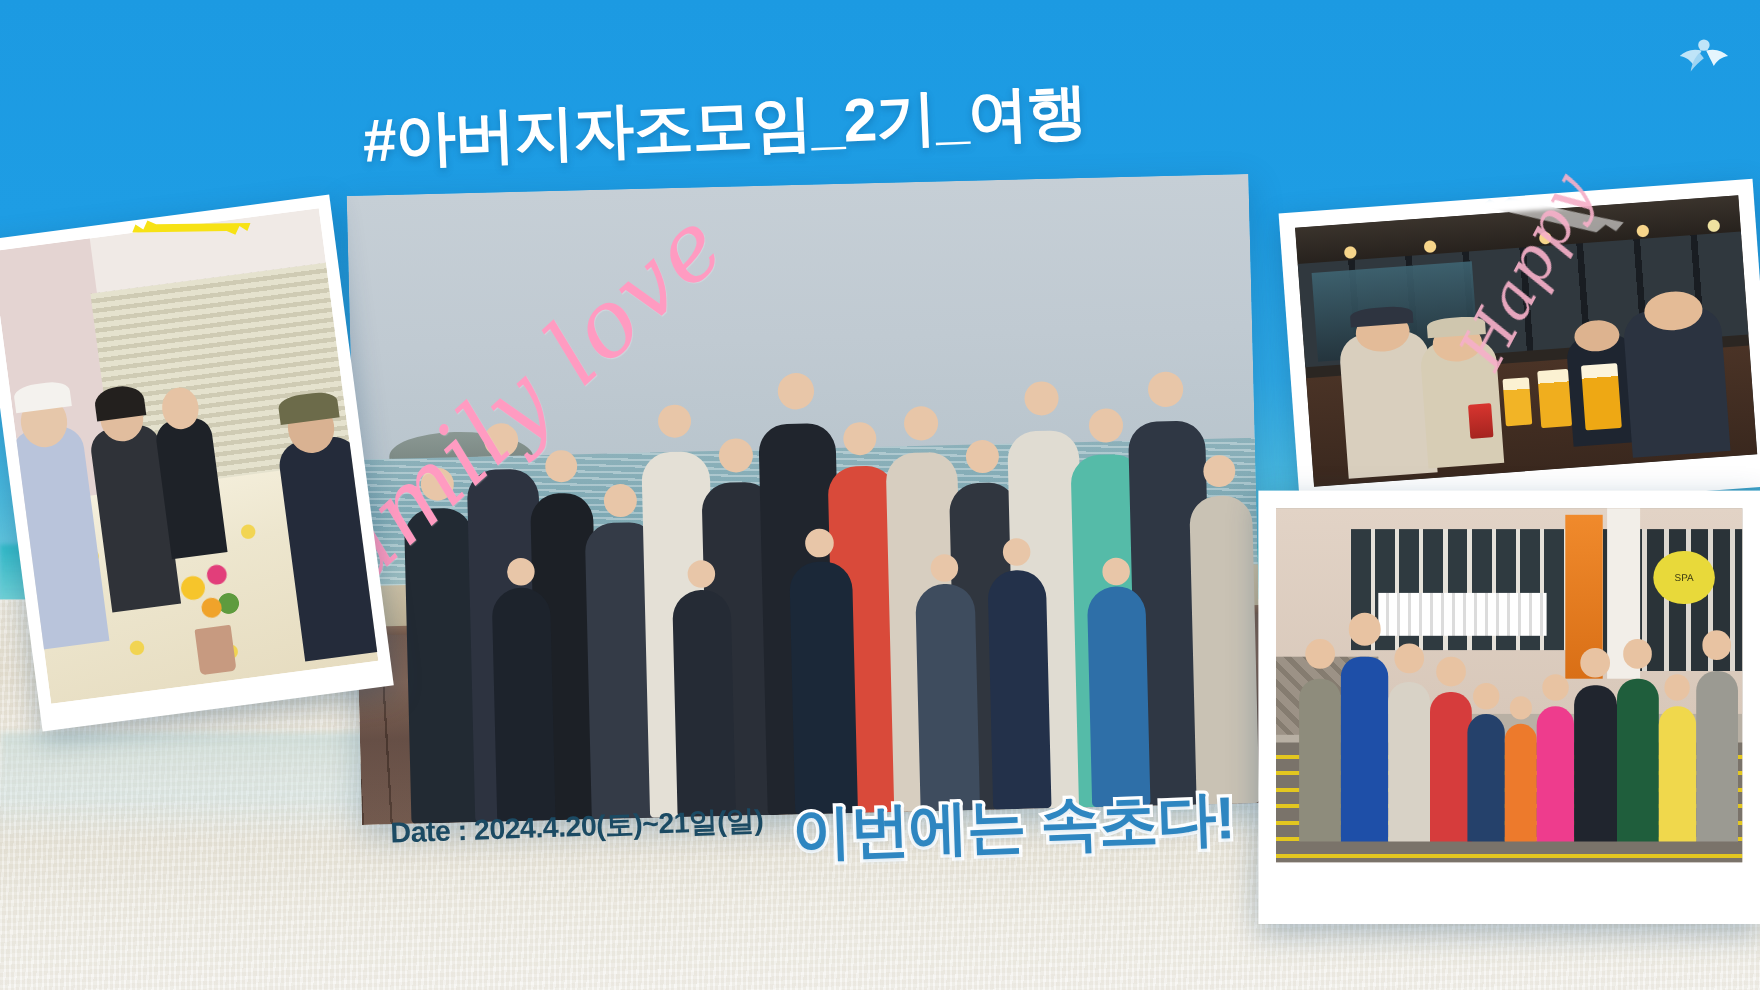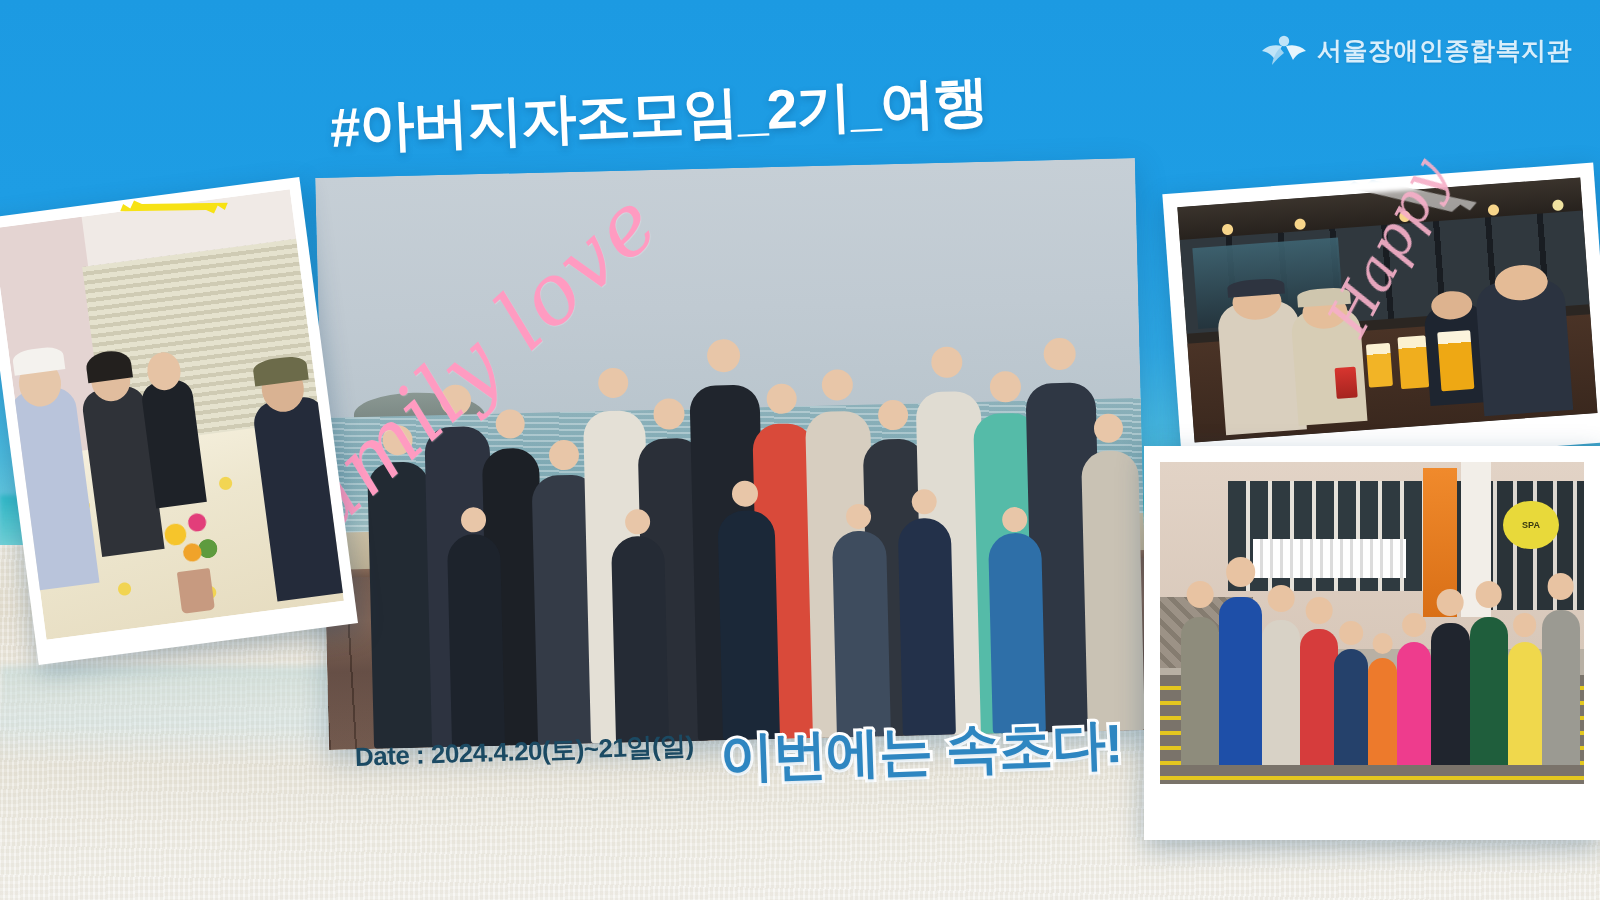--- a/index.html
+++ b/index.html
@@ -170,21 +170,21 @@
               background:linear-gradient(180deg,#E2D3C6 0%,#D8C8BA 100%); }
   .br-win   { position:absolute; left:16%; top:6%; width:48%; height:34%;
               background:repeating-linear-gradient(90deg,#2F3A40 0 18px,#E6E2DA 18px 22px); }
   .br-win2  { position:absolute; left:70%; top:6%; width:30%; height:40%;
               background:repeating-linear-gradient(90deg,#2A3338 0 16px,#DDD8D0 16px 20px); }
   .br-pillar{ position:absolute; left:62%; top:2%; width:8%; height:46%;
               background:linear-gradient(180deg,#F08A2C,#D96F16); }
   .br-pillar2{position:absolute; left:71%; top:0%; width:7%; height:48%; background:#F2EEE8; }
   .br-spa   { position:absolute; right:6%; top:12%; width:13%; height:15%;
               border-radius:50%; background:#E8D93A; display:flex; align-items:center; justify-content:center;
-              font-size:9px; font-weight:700; color:#3A3A10; }
+              font-size:9px; font-weight:400; color:#3A3A10; }
   .br-canopy{ position:absolute; left:22%; top:24%; width:36%; height:12%;
               background:repeating-linear-gradient(90deg,#FFFFFF 0 7px,#DCDCDC 7px 10px); }
   .br-wall  { position:absolute; left:0; top:42%; width:22%; height:22%;
               background:repeating-linear-gradient(45deg,#9C9286 0 7px,#857C70 7px 12px); }
   .br-steps { position:absolute; left:0; bottom:0; width:100%; height:34%;
               background:repeating-linear-gradient(180deg,#7A736A 0 11px,#E3C71F 11px 15px); }
   .br-kid { position:absolute; bottom:6%; border-radius:18px 18px 0 0; }
   .br-kid .h{ position:absolute; left:50%; transform:translateX(-50%); top:-24%;
               width:70%; padding-bottom:70%; border-radius:50%; background:#E8C3A2; }
 
@@ -248,21 +248,20 @@
 
 <div class="logo">
   <span class="logo-mark">
     <svg viewBox="0 0 46 36" width="46" height="36">
       <circle cx="23" cy="9" r="5.2" fill="#BFE4F8"></circle>
       <path d="M21 14 C13 12 6 14 1 19 C7 20 11 23 14 28 C17 22 19 18 21 14 Z" fill="#BFE4F8"></path>
       <path d="M25 14 C33 12 40 14 45 19 C39 20 35 23 32 28 C29 22 27 18 25 14 Z" fill="#E6F5FD"></path>
       <path d="M19 16 C15 20 12 26 11 33 C15 28 19 24 23 21 Z" fill="#9FD4F2"></path>
     </svg>
   </span>
-  <span class="logo-text">서울장애인종합복지관</span>
 </div>
 
 <div class="title">#아버지자조모임_2기_여행</div>
 
 <div class="photo main-photo">
   <div class="mp-sky"></div>
   <div class="mp-island"></div>
   <div class="mp-sea"></div>
   <div class="mp-beach"></div>
   <div class="mp-rail"></div>

